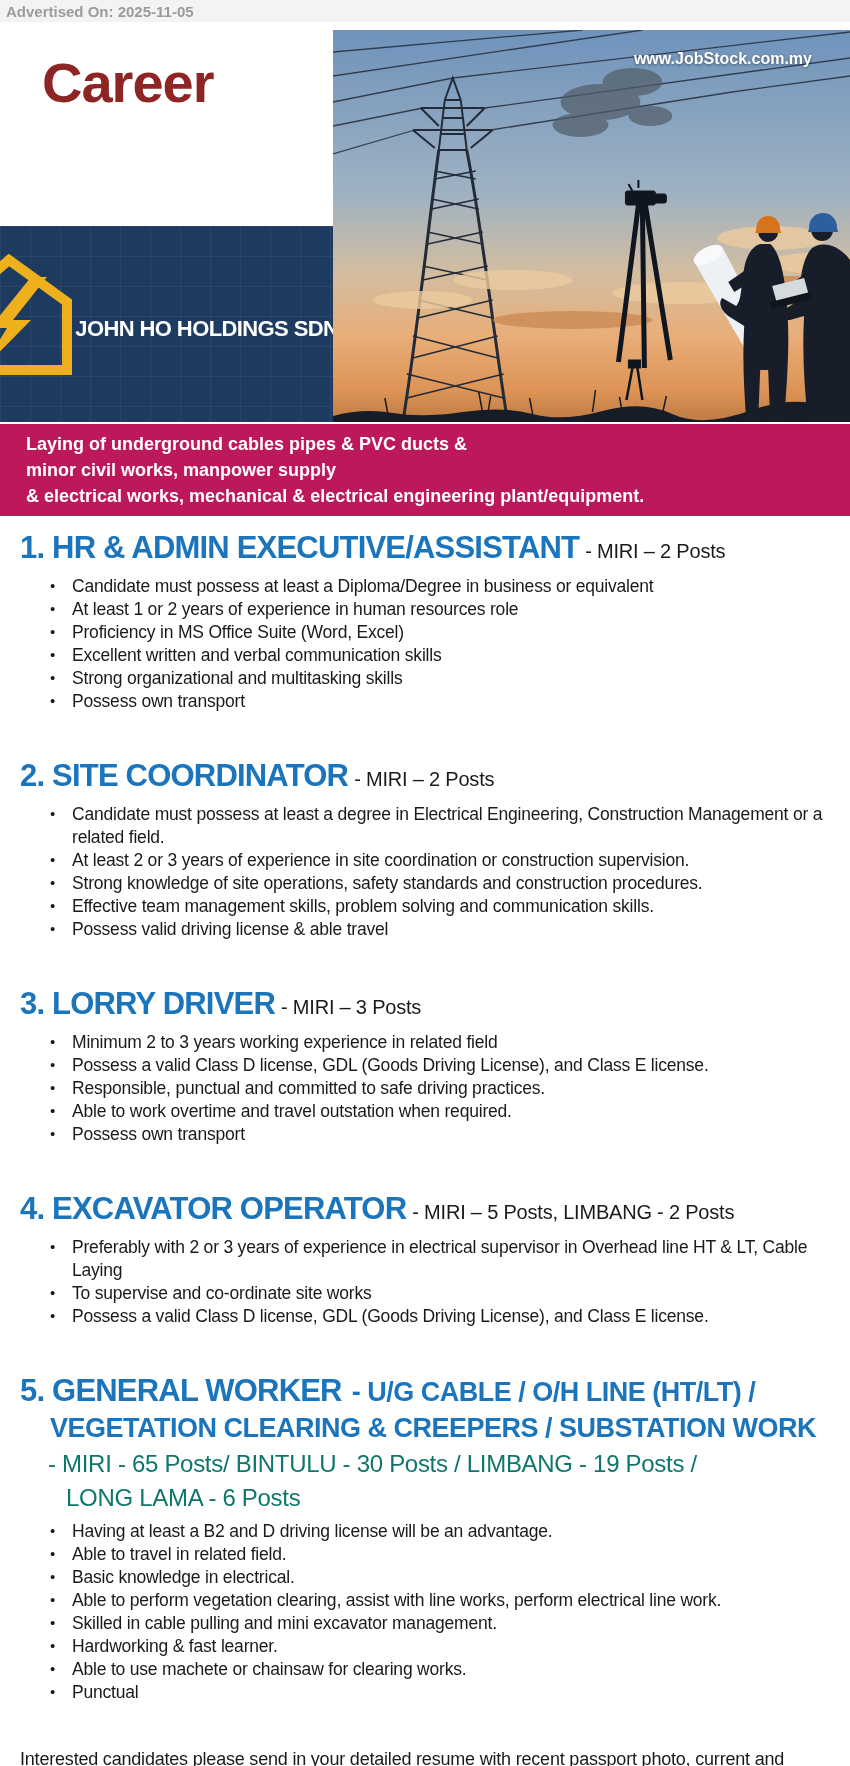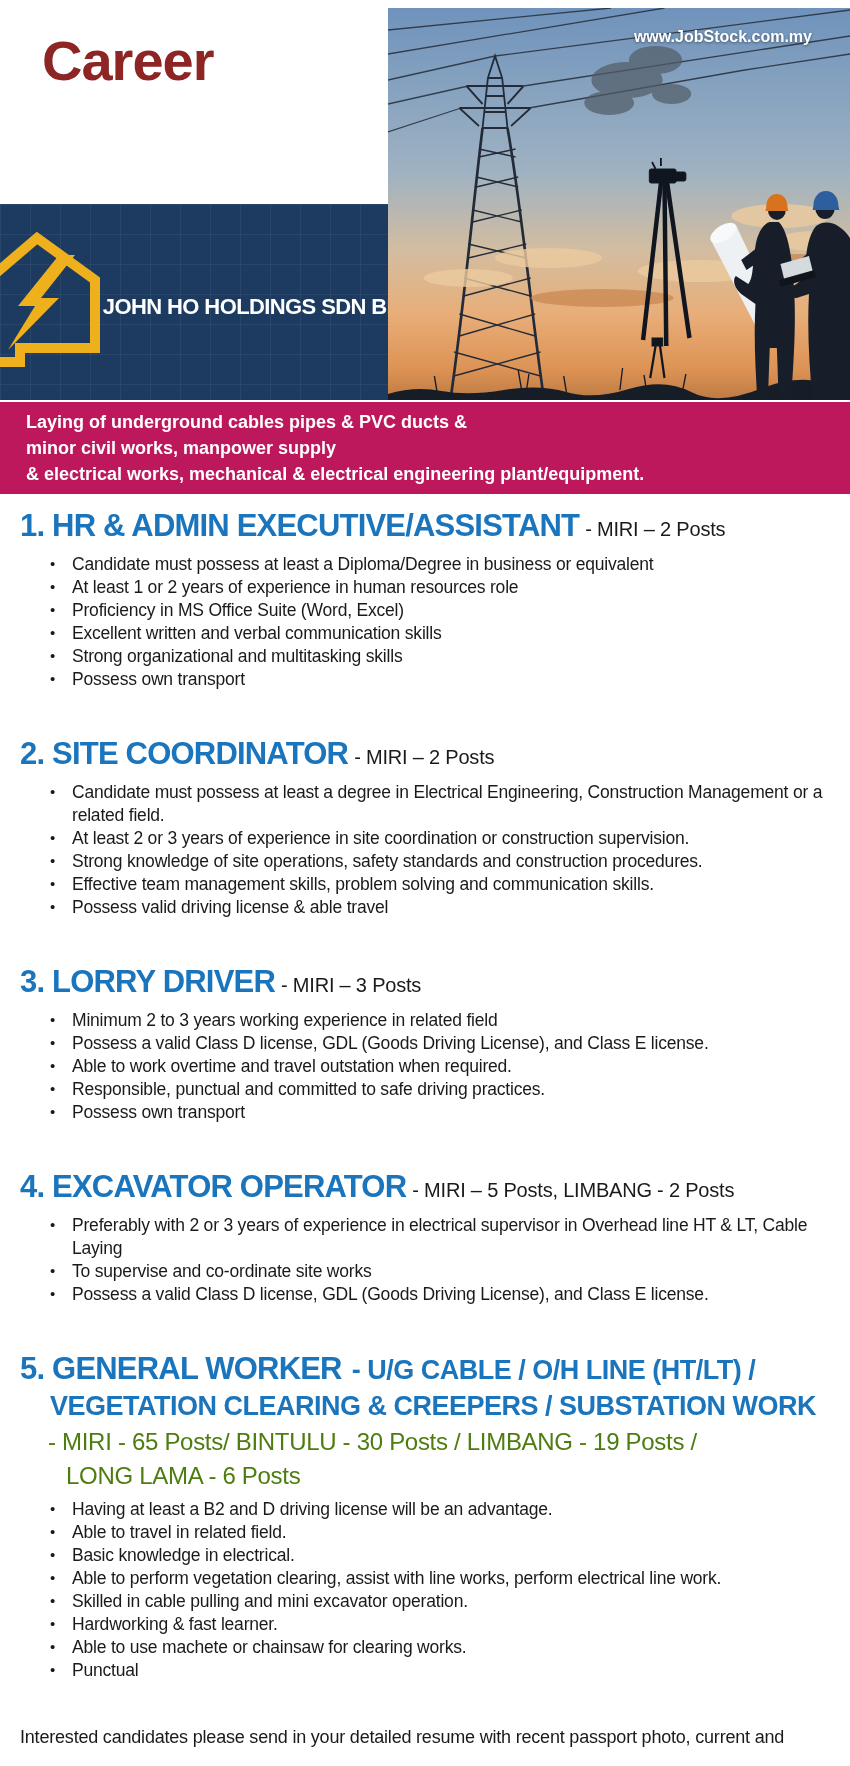--- a/index.html
+++ b/index.html
@@ -14,21 +14,21 @@
   
   .ad-bar {
     height:22px; background:#f3f3f3;
     display:flex; align-items:center;
     padding-left:6px;
     font-size:15px; font-weight:bold; color:#9b9b9b;
   }
 
   
   .header { display:flex; margin-top:8px; height:392px; }
-  .header-left { width:388px; display:flex; flex-direction:column; }
+  .header-left { width:333px; display:flex; flex-direction:column; }
   .career-block { height:172px; padding:24px 0 0 42px; background:#fff; }
   .career-title { font-size:56px; font-weight:bold; color:#8e2525; letter-spacing:-1px; line-height:58px; }
   .career-sub { font-size:39px; color:#8e2525; letter-spacing:-0.5px; line-height:44px; margin-top:2px; }
   .logo-box {
     flex:1;
     background-color:#1d3b60;
     background-image:
       linear-gradient(rgba(255,255,255,.05) 1px, transparent 1px),
       linear-gradient(90deg, rgba(255,255,255,.05) 1px, transparent 1px);
     background-size:30px 30px;
@@ -63,32 +63,35 @@
     letter-spacing:-0.8px; line-height:37px;
   }
   .job-loc { font-size:20px; font-weight:normal; color:#1a1a1a; letter-spacing:-0.2px; margin-left:6px; }
   .job ul { list-style:none; margin:5px 0 0 0; padding:0 0 0 52px; }
   .job li { position:relative; font-size:17.5px; line-height:23px; letter-spacing:-0.2px; }
   .job li::before { content:"•"; position:absolute; left:-22px; top:-1px; font-size:15px; }
 
   
   .job5 .sub1 { font-size:27px; margin-left:10px; letter-spacing:-0.5px; }
   .job5 .sub2 { display:block; margin-left:30px; font-size:27px; line-height:34px; letter-spacing:-0.5px; }
-  .job5-loc { font-size:24px; line-height:34px; letter-spacing:-0.3px; margin:2px 0 0 28px; color:#4d7c0f; }
+  .job5-loc { font-size:24px; line-height:34px; letter-spacing:-0.3px; margin:2px 0 0 28px; color:#0f766e; }
   .job5-loc .l2 { margin-left:18px; }
 
   
   .footer { margin-top:40px; }
   .apply-l1 { font-size:18px; line-height:30px; white-space:nowrap; letter-spacing:-0.2px; }
 </style>
 </head>
 <body>
 
 <div class="page">
 
+  <div class="ad-bar">
+    <span>Advertised On: 2025-11-05</span>
+  </div>
 
   <div class="header">
     <div class="header-left">
       <div class="career-block">
         <div class="career-title">Career</div>
       </div>
       <div class="logo-box">
         <span>
           <svg width="132" height="138" viewBox="0 0 132 138" aria-hidden="true">
             <path d="M66,7 L124,49 L124,117 L49,117 L49,131 L17,131 L17,49 Z" fill="none" stroke="#eeb01c" stroke-width="10" stroke-linejoin="miter"></path>
@@ -224,22 +227,22 @@
       </ul>
     </div>
 
     <div class="job">
       <div class="job-heading">
         <span>3. LORRY DRIVER</span><span class="job-loc">- MIRI – 3 Posts</span>
       </div>
       <ul>
         <li>Minimum 2 to 3 years working experience in related field</li>
         <li>Possess a valid Class D license, GDL (Goods Driving License), and Class E license.</li>
+        <li>Responsible, punctual and committed to safe driving practices.</li>
         <li>Able to work overtime and travel outstation when required.</li>
-        <li>Responsible, punctual and committed to safe driving practices.</li>
         <li>Possess own transport</li>
       </ul>
     </div>
 
     <div class="job">
       <div class="job-heading">
         <span>4. EXCAVATOR OPERATOR</span><span class="job-loc">- MIRI – 5 Posts, LIMBANG - 2 Posts</span>
       </div>
       <ul>
         <li>Preferably with 2 or 3 years of experience in electrical supervisor in Overhead line HT &amp; LT, Cable Laying</li>
@@ -255,21 +258,21 @@
       </div>
       <div class="job5-loc">
         <div>- MIRI - 65 Posts/ BINTULU - 30 Posts / LIMBANG - 19 Posts /</div>
         <div class="l2">LONG LAMA - 6 Posts</div>
       </div>
       <ul>
         <li>Having at least a B2 and D driving license will be an advantage.</li>
         <li>Able to travel in related field.</li>
         <li>Basic knowledge in electrical.</li>
         <li>Able to perform vegetation clearing, assist with line works, perform electrical line work.</li>
-        <li>Skilled in cable pulling and mini excavator operation.</li>
+        <li>Skilled in cable pulling and mini excavator management.</li>
         <li>Hardworking &amp; fast learner.</li>
         <li>Able to use machete or chainsaw for clearing works.</li>
         <li>Punctual</li>
       </ul>
     </div>
 
     <div class="footer">
       <div class="apply-l1">Interested candidates please send in your detailed resume with recent passport photo, current and</div>
 
     </div>

